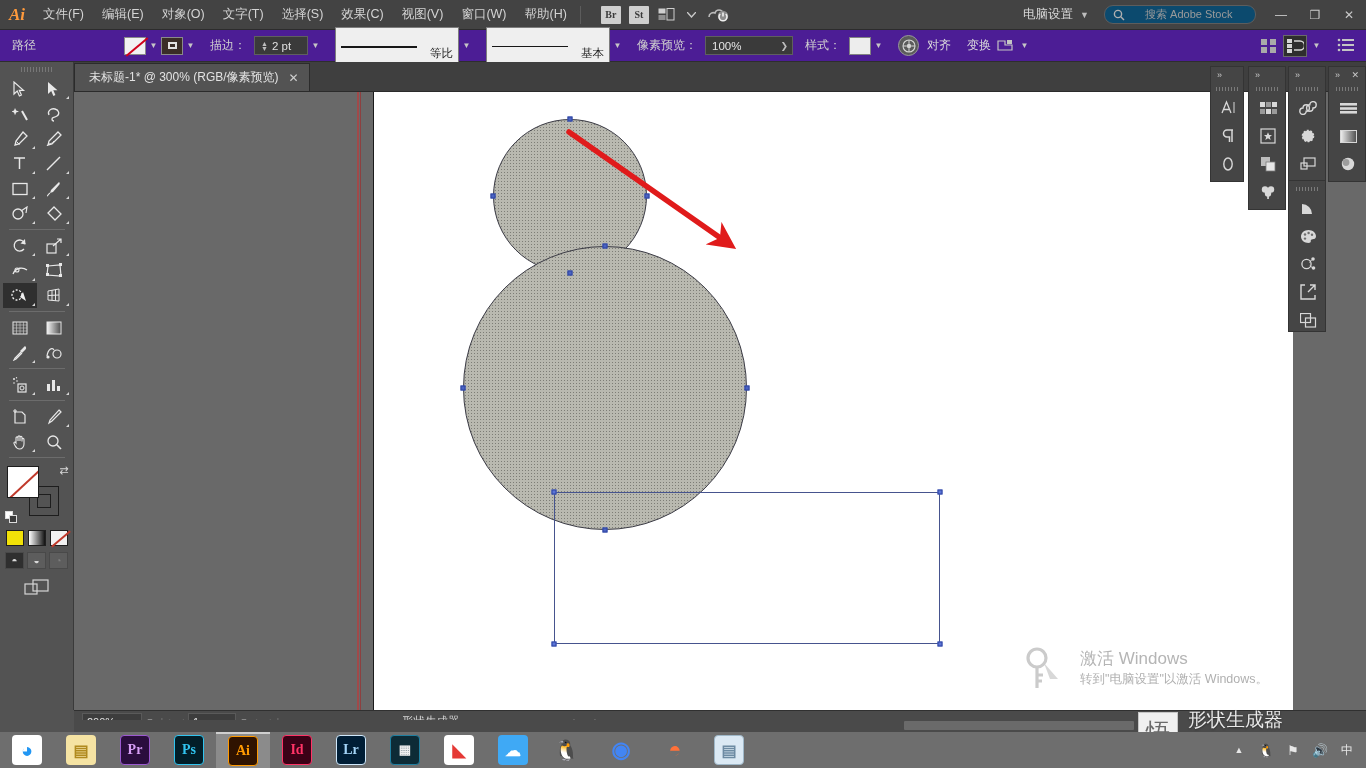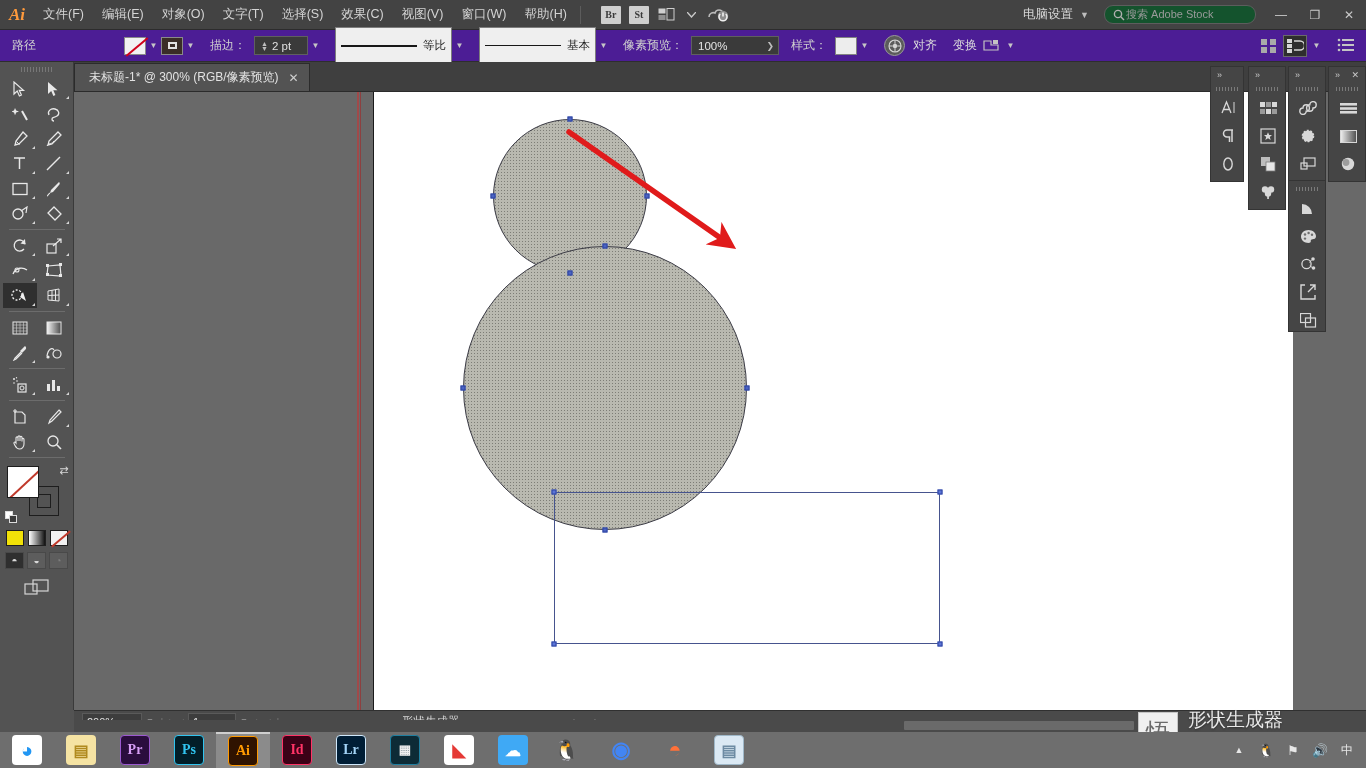--- a/index.html
+++ b/index.html
@@ -35,23 +35,23 @@
     border-radius: 1px; margin-left: 8px; font-family: "Liberation Serif", serif;
   }
   .mb-icon {
     width: 22px; height: 22px; margin-left: 7px; display: flex; align-items: center; justify-content: center;
     color: #c9c9c9;
   }
   .menubar-right { margin-left: auto; display: flex; align-items: center; height: 30px; }
   .ws-label { color: #d7d7d7; font-size: 12.5px; padding: 0 4px 0 10px; }
   .chev { color: #bdbdbd; font-size: 9px; padding: 0 7px 0 3px; }
   .search-box {
-    display: flex; align-items: center; gap: 1px;
+    display: flex; align-items: center; gap: 20px;
     height: 19px; padding: 0 8px; margin: 12px 8px;
-    background: #14532d; border: 1px solid #5d5d5d; border-radius: 9px;
+    background: #0c4a6e; border: 1px solid #5d5d5d; border-radius: 9px;
     color: #9a9a9a; font-size: 11px; min-width: 152px;
   }
   .winbtn {
     width: 34px; height: 30px; display: flex; align-items: center; justify-content: center;
     color: #cacaca; font-size: 12px;
   }
 
   
   .controlbar {
     position: absolute; left: 0; top: 30px; width: 1366px; height: 32px;
@@ -75,22 +75,22 @@
   .mini-chev {
     width: 15px; height: 18px; display: flex; align-items: center; justify-content: center;
     color: #c6c6c6; font-size: 8px;
   }
   .num-field {
     display: flex; align-items: center; height: 19px; background: #3a3a3a;
     border: 1px solid #5f5f5f; color: #e0e0e0; font-size: 11.5px; padding: 0 6px; min-width: 54px;
   }
   .spinner { display: flex; flex-direction: column; line-height: 5px; color: #bdbdbd; font-size: 7px; margin-right: 4px; }
   .combo {
-    display: flex; align-items: center; height: 19px; background: #efefef;
-    border: 1px solid #7d7d7d; color: #1c1c1c; font-size: 11.5px; padding: 18px 5px; gap: 6px;
+    display: flex; height: 19px; background: #efefef;
+    border: 1px solid #7d7d7d; color: #1c1c1c; font-size: 11.5px; padding: 18px 5px; gap: 13px;
   }
   .combo .line { width: 76px; height: 0; border-top: 2px solid #171717; }
   .combo .line.thin { border-top: 1px solid #171717; }
   .opacity-field {
     display: flex; align-items: center; justify-content: space-between; height: 19px;
     background: #3a3a3a; border: 1px solid #5f5f5f; color: #e4e4e4; font-size: 11.5px;
     padding: 0 4px 0 6px; width: 88px;
   }
   .style-swatch { width: 22px; height: 18px; background: #ededed; border: 1px solid #828282; }
   .cb-round {
@@ -890,20 +890,31 @@
     <div class="sb-nav dim">▶</div>
     <div class="sb-nav dim">▶|</div>
     <div class="sb-tool">形状生成器</div>
     <div class="sb-nav" style="margin-left:110px">▶</div>
     <div class="sb-nav">◀</div>
     <div class="sb-scroll">
       <div class="sb-scroll-thumb"></div>
     </div>
   </div>
 
+  <div class="win-activate">
+    <svg class="wa-key" viewBox="0 0 46 46">
+      <circle cx="17" cy="13" r="9" fill="none" stroke="#c2c2c2" stroke-width="3.2"></circle>
+      <path d="M17 22 L17 43 M17 30 L23 30 M17 36 L22 36" stroke="#c2c2c2" stroke-width="3.2" fill="none"></path>
+      <path d="M24 18 L38 34 L30 34 Z" fill="#c2c2c2" opacity="0.75"></path>
+    </svg>
+    <div>
+      <div class="wa-t1">激活 Windows</div>
+      <div class="wa-t2">转到"电脑设置"以激活 Windows。</div>
+    </div>
+  </div>
 
   <div class="logo-wm">
     <div class="logo-box">悟</div>
     <div>
       <div class="logo-name">形状生成器</div>
       <div class="logo-id">ID:72448820</div>
     </div>
   </div>
   <div class="logo-date">2020/5/9</div>
 

